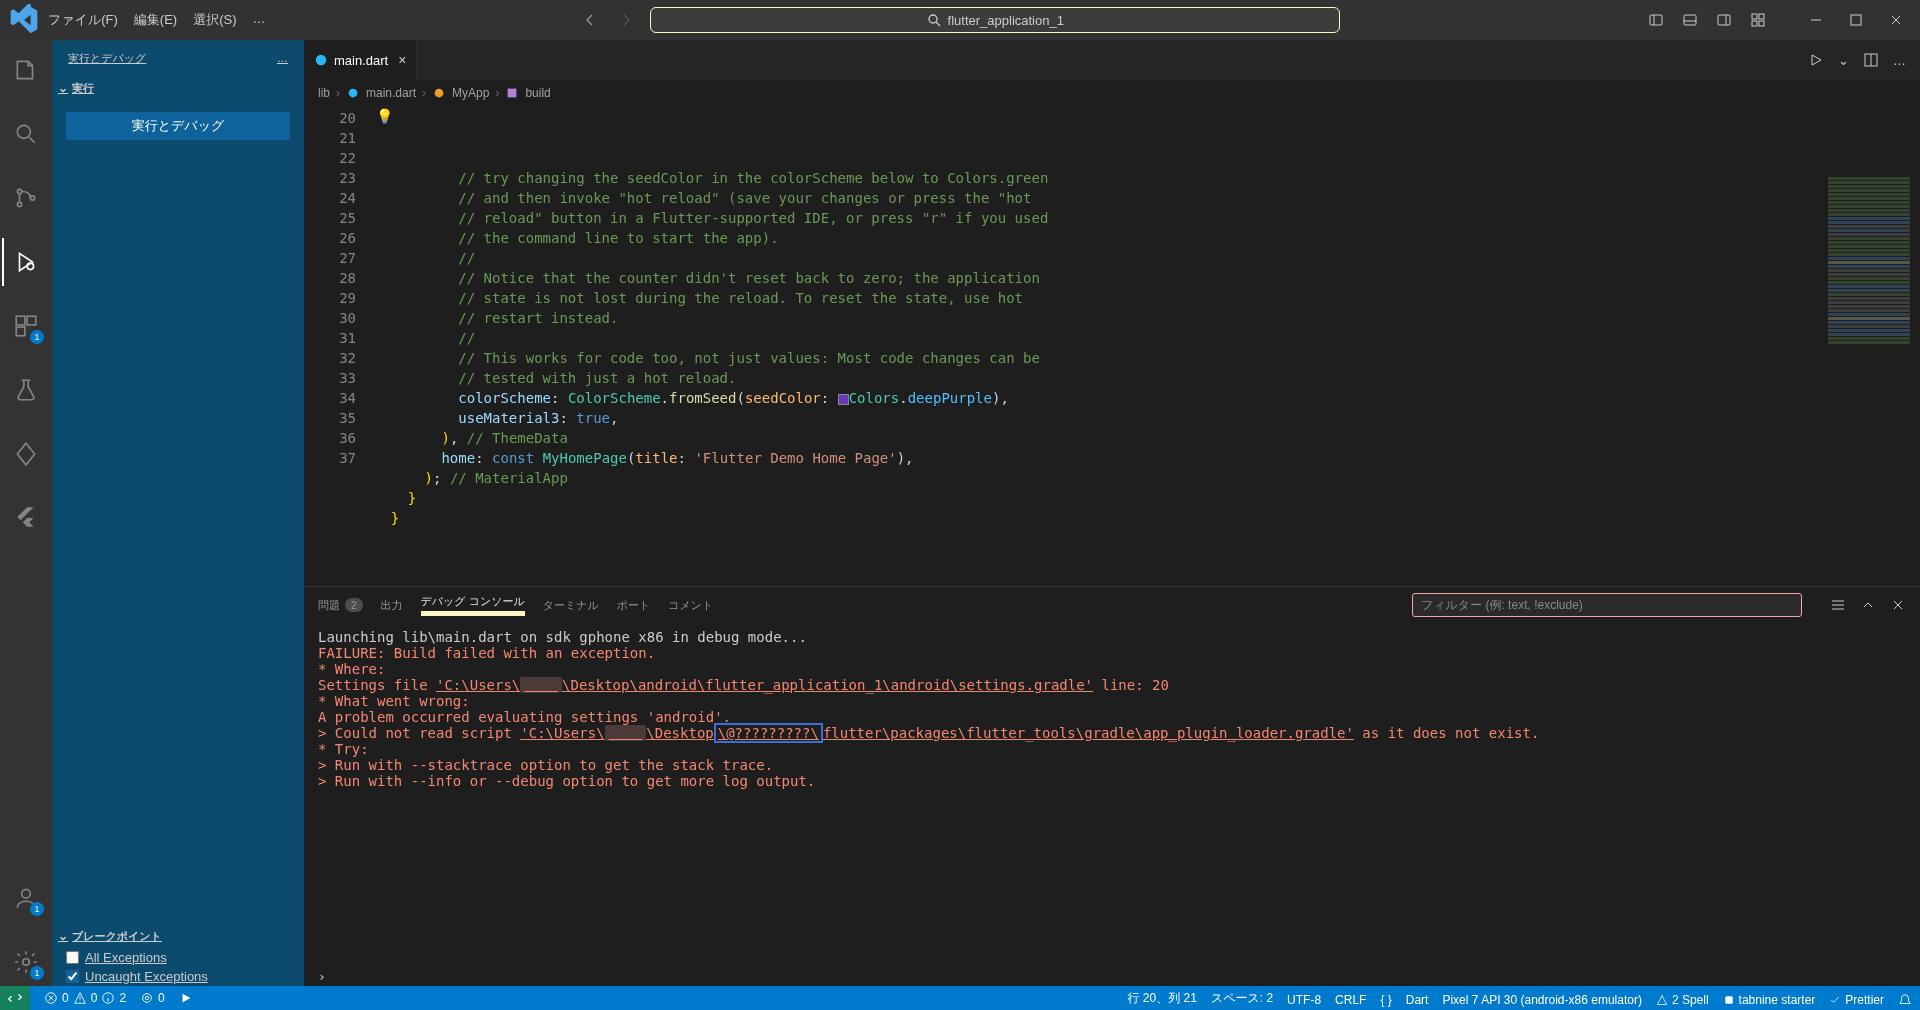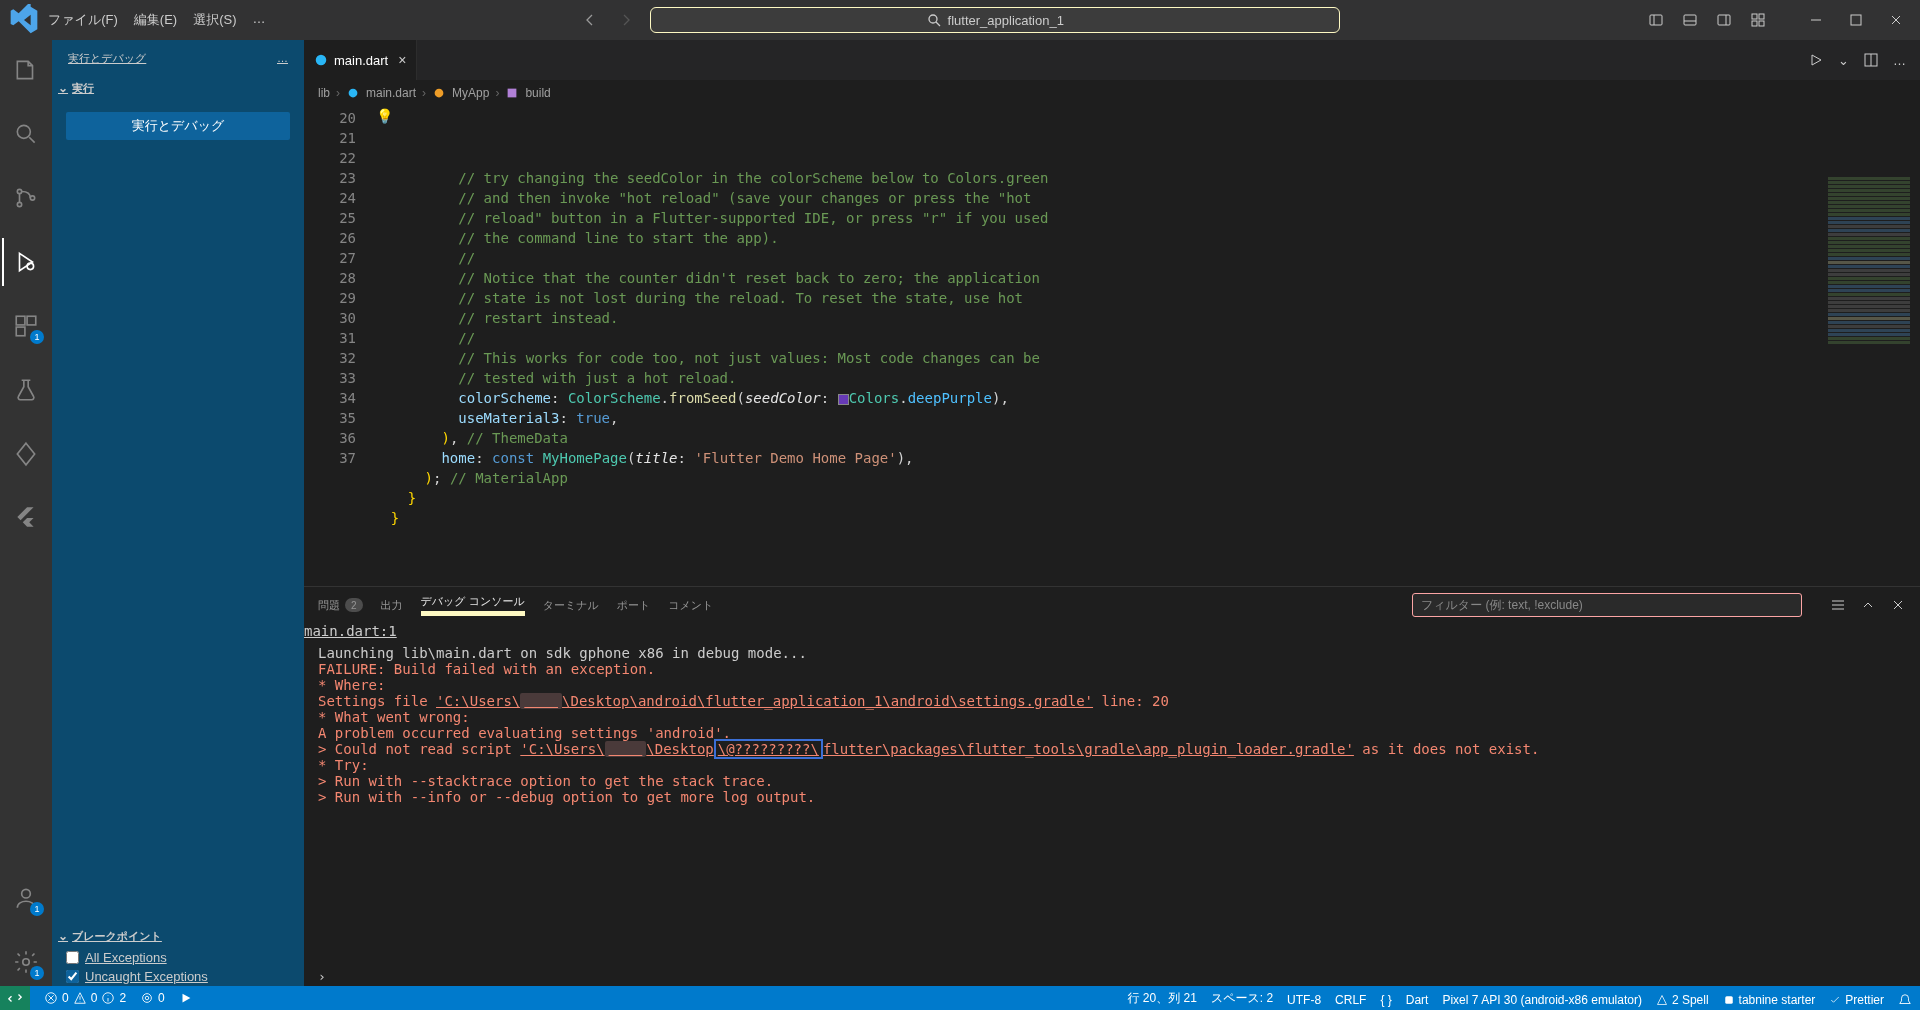--- a/index.html
+++ b/index.html
@@ -166,21 +166,21 @@
   line-height:20px;
   padding-top:2px;
   white-space:pre;
   position:relative;
 }
 .code-lines .ln { height:20px; }
 .c-comment { color:#6a9955; }
 .c-kw { color:#9cdcfe; }
 .c-type { color:#4ec9b0; }
 .c-func { color:#dcdcaa; }
-.c-param { color:#e5e5e5;font-style:italic; }
+.c-param { color:#fdba74; }
 .c-const { color:#569cd6; }
 .c-str { color:#ce9178; }
 .c-punc { color:#d4d4d4; }
 .c-brace { color:#ffd700; }
 .c-deepp { color:#4fc1ff; }
 .bulb {
   position:absolute; left:2px; top:0;
   color:#ffcc00; font-size:14px;
 }
 .minimap {
@@ -591,21 +591,20 @@
                 <path d="M4 10l4-4 4 4"></path>
               </svg>
             </span>
           <span class="icon">
               <svg viewBox="0 0 16 16" stroke="#ccc">
                 <path d="M4 4l8 8M12 4l-8 8"></path>
               </svg>
             </span>
         </div>
       </div>
-      <span class="fileref">main.dart:1</span>
       <div class="panel-body" id="panel-body"><div class="t-white">Launching lib\main.dart on sdk gphone x86 in debug mode...</div><div class=""></div><div class="t-red">FAILURE: Build failed with an exception.</div><div class=""></div><div class="t-red">* Where:</div><div class="t-red">Settings file <u>'C:\Users\<span class="smudge">    </span>\Desktop\android\flutter_application_1\android\settings.gradle'</u> line: 20</div><div class=""></div><div class="t-red">* What went wrong:</div><div class="t-red">A problem occurred evaluating settings 'android'.</div><div class="t-red">&gt; Could not read script <u>'C:\Users\<span class="smudge">    </span>\Desktop<span class="hlbox">\@?????????\</span>flutter\packages\flutter_tools\gradle\app_plugin_loader.gradle'</u> as it does not exist.</div><div class=""></div><div class="t-red">* Try:</div><div class="t-red">&gt; Run with --stacktrace option to get the stack trace.</div><div class="t-red">&gt; Run with --info or --debug option to get more log output.</div></div>
       <div class="prompt">› </div>
     </div>
 
   </div>
 </div>
 
 <div class="statusbar">
   <div class="remote">
     <svg width="14" height="14" viewBox="0 0 16 16" fill="#fff">

